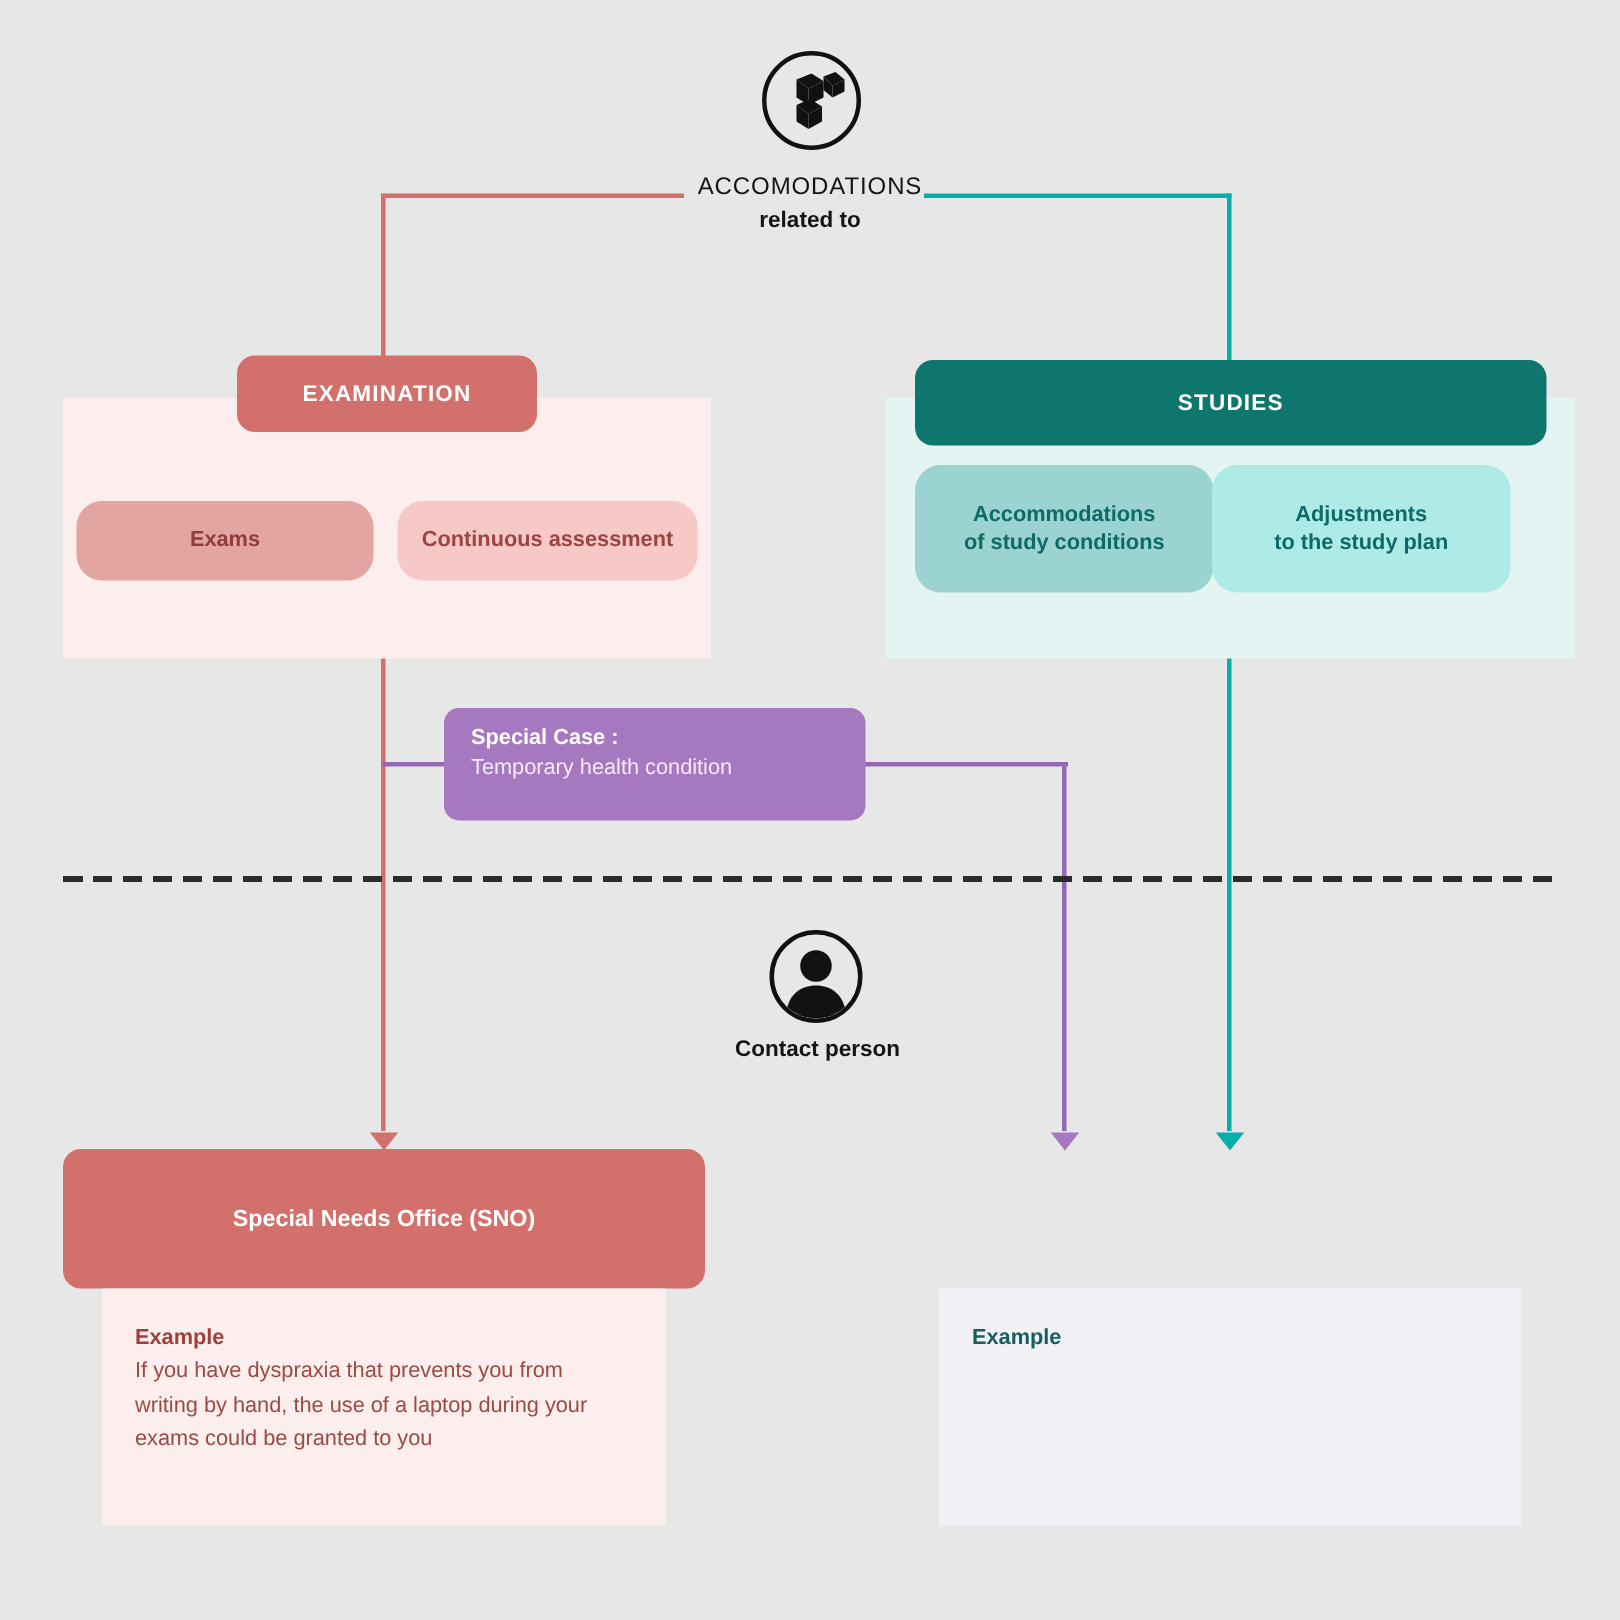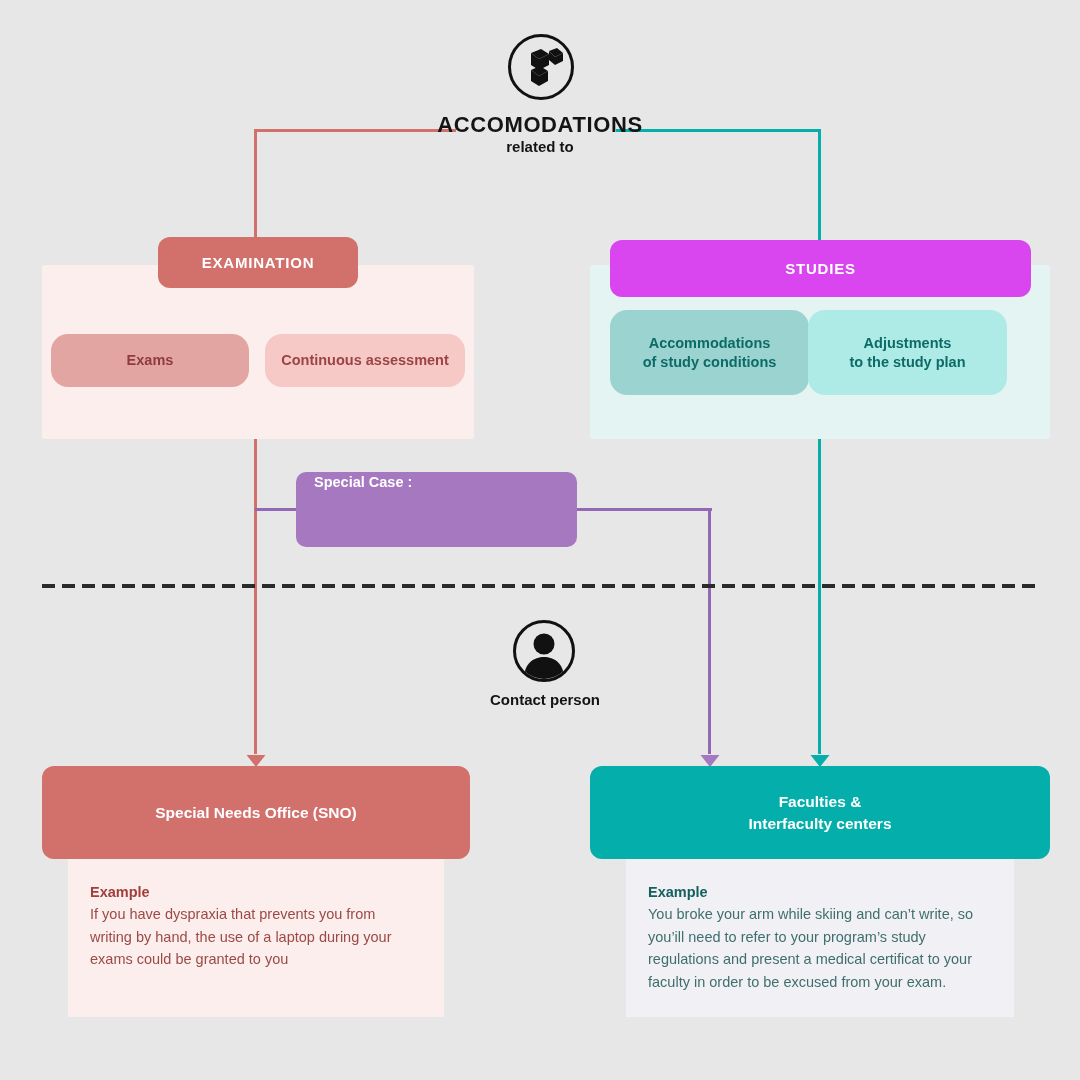--- a/index.html
+++ b/index.html
@@ -30,22 +30,22 @@
     box-sizing: border-box;
   }
   #top-icon svg { display: block; }
   #title-block {
     left: 0; top: 114px;
     width: 1080px;
     text-align: center;
     color: #141414;
   }
   #title-main {
-    font-size: 22px;
-    font-weight: bold;
+    font-size: 16px;
+    font-weight: normal;
     letter-spacing: .6px;
     line-height: 22px;
     text-align: center;
   }
   #title-sub {
     font-size: 15px;
     font-weight: bold;
     line-height: 21px;
   }
 
@@ -82,21 +82,21 @@
   #pill-exam {
     left: 158px; top: 237px;
     width: 200px; height: 51px;
     background: #d2706c;
     font-size: 15px;
     letter-spacing: .8px;
   }
   #pill-studies {
     left: 610px; top: 240px;
     width: 421px; height: 57px;
-    background: #d946ef;
+    background: #0f766e;
     font-size: 15px;
     letter-spacing: .8px;
   }
 
   
   .subbox {
     border-radius: 17px;
     display: flex;
     align-items: center;
     justify-content: center;
@@ -130,21 +130,21 @@
     color: #0d6b67;
   }
 
   
   #special-case {
     left: 296px; top: 472px;
     width: 281px; height: 75px;
     background: #a678c0;
     border-radius: 10px;
     box-sizing: border-box;
-    padding: 0 0 0 18px;
+    padding: 10px 0 0 18px;
     color: #ffffff;
   }
   #special-case-title {
     font-size: 14.5px;
     font-weight: bold;
     line-height: 20px;
   }
   #special-case-sub {
     font-size: 14.5px;
     line-height: 21px;
@@ -284,37 +284,36 @@
   <div class="abs subbox" id="sub-exams">Exams</div>
   <div class="abs subbox" id="sub-continuous">Continuous assessment</div>
 
   <div class="abs panel" id="panel-studies"></div>
   <div class="abs pill" id="pill-studies">STUDIES</div>
   <div class="abs subbox multiline" id="sub-accom">Accommodations<br>of study conditions</div>
   <div class="abs subbox multiline" id="sub-adjust">Adjustments<br>to the study plan</div>
 
   <div class="abs" id="special-case">
     <div id="special-case-title">Special Case :</div>
+    <div id="special-case-sub">Temporary health condition</div>
   </div>
 
   <div class="abs" id="divider"></div>
 
   <div class="abs" id="contact-icon">
     <svg width="56" height="56" viewBox="0 0 56 56">
       <circle cx="28" cy="21" r="10.5" fill="#111"></circle>
       <path d="M8 56 C8 40 18 34 28 34 C38 34 48 40 48 56 Z" fill="#111"></path>
     </svg>
   </div>
   <div class="abs" id="contact-label">Contact person</div>
 
   <div class="abs result-box" id="box-sno">Special Needs Office (SNO)</div>
   <div class="abs example" id="example-left">
     <span class="example-title">Example</span>
     <span class="example-body">If you have dyspraxia that prevents you from writing by hand, the use of a laptop during your exams could be granted to you</span>
   </div>
 
-  <div class="abs result-box multiline" id="box-faculties">Faculties &amp;<br>Interfaculty centers</div>
   <div class="abs example" id="example-right">
     <span class="example-title">Example</span>
-    <span class="example-body">You broke your arm while skiing and can’t write, so you’ill need to refer to your program’s study regulations and present a medical certificat to your faculty in order to be excused from your exam.</span>
   </div>
 
 </div>
 
 </body></html>

